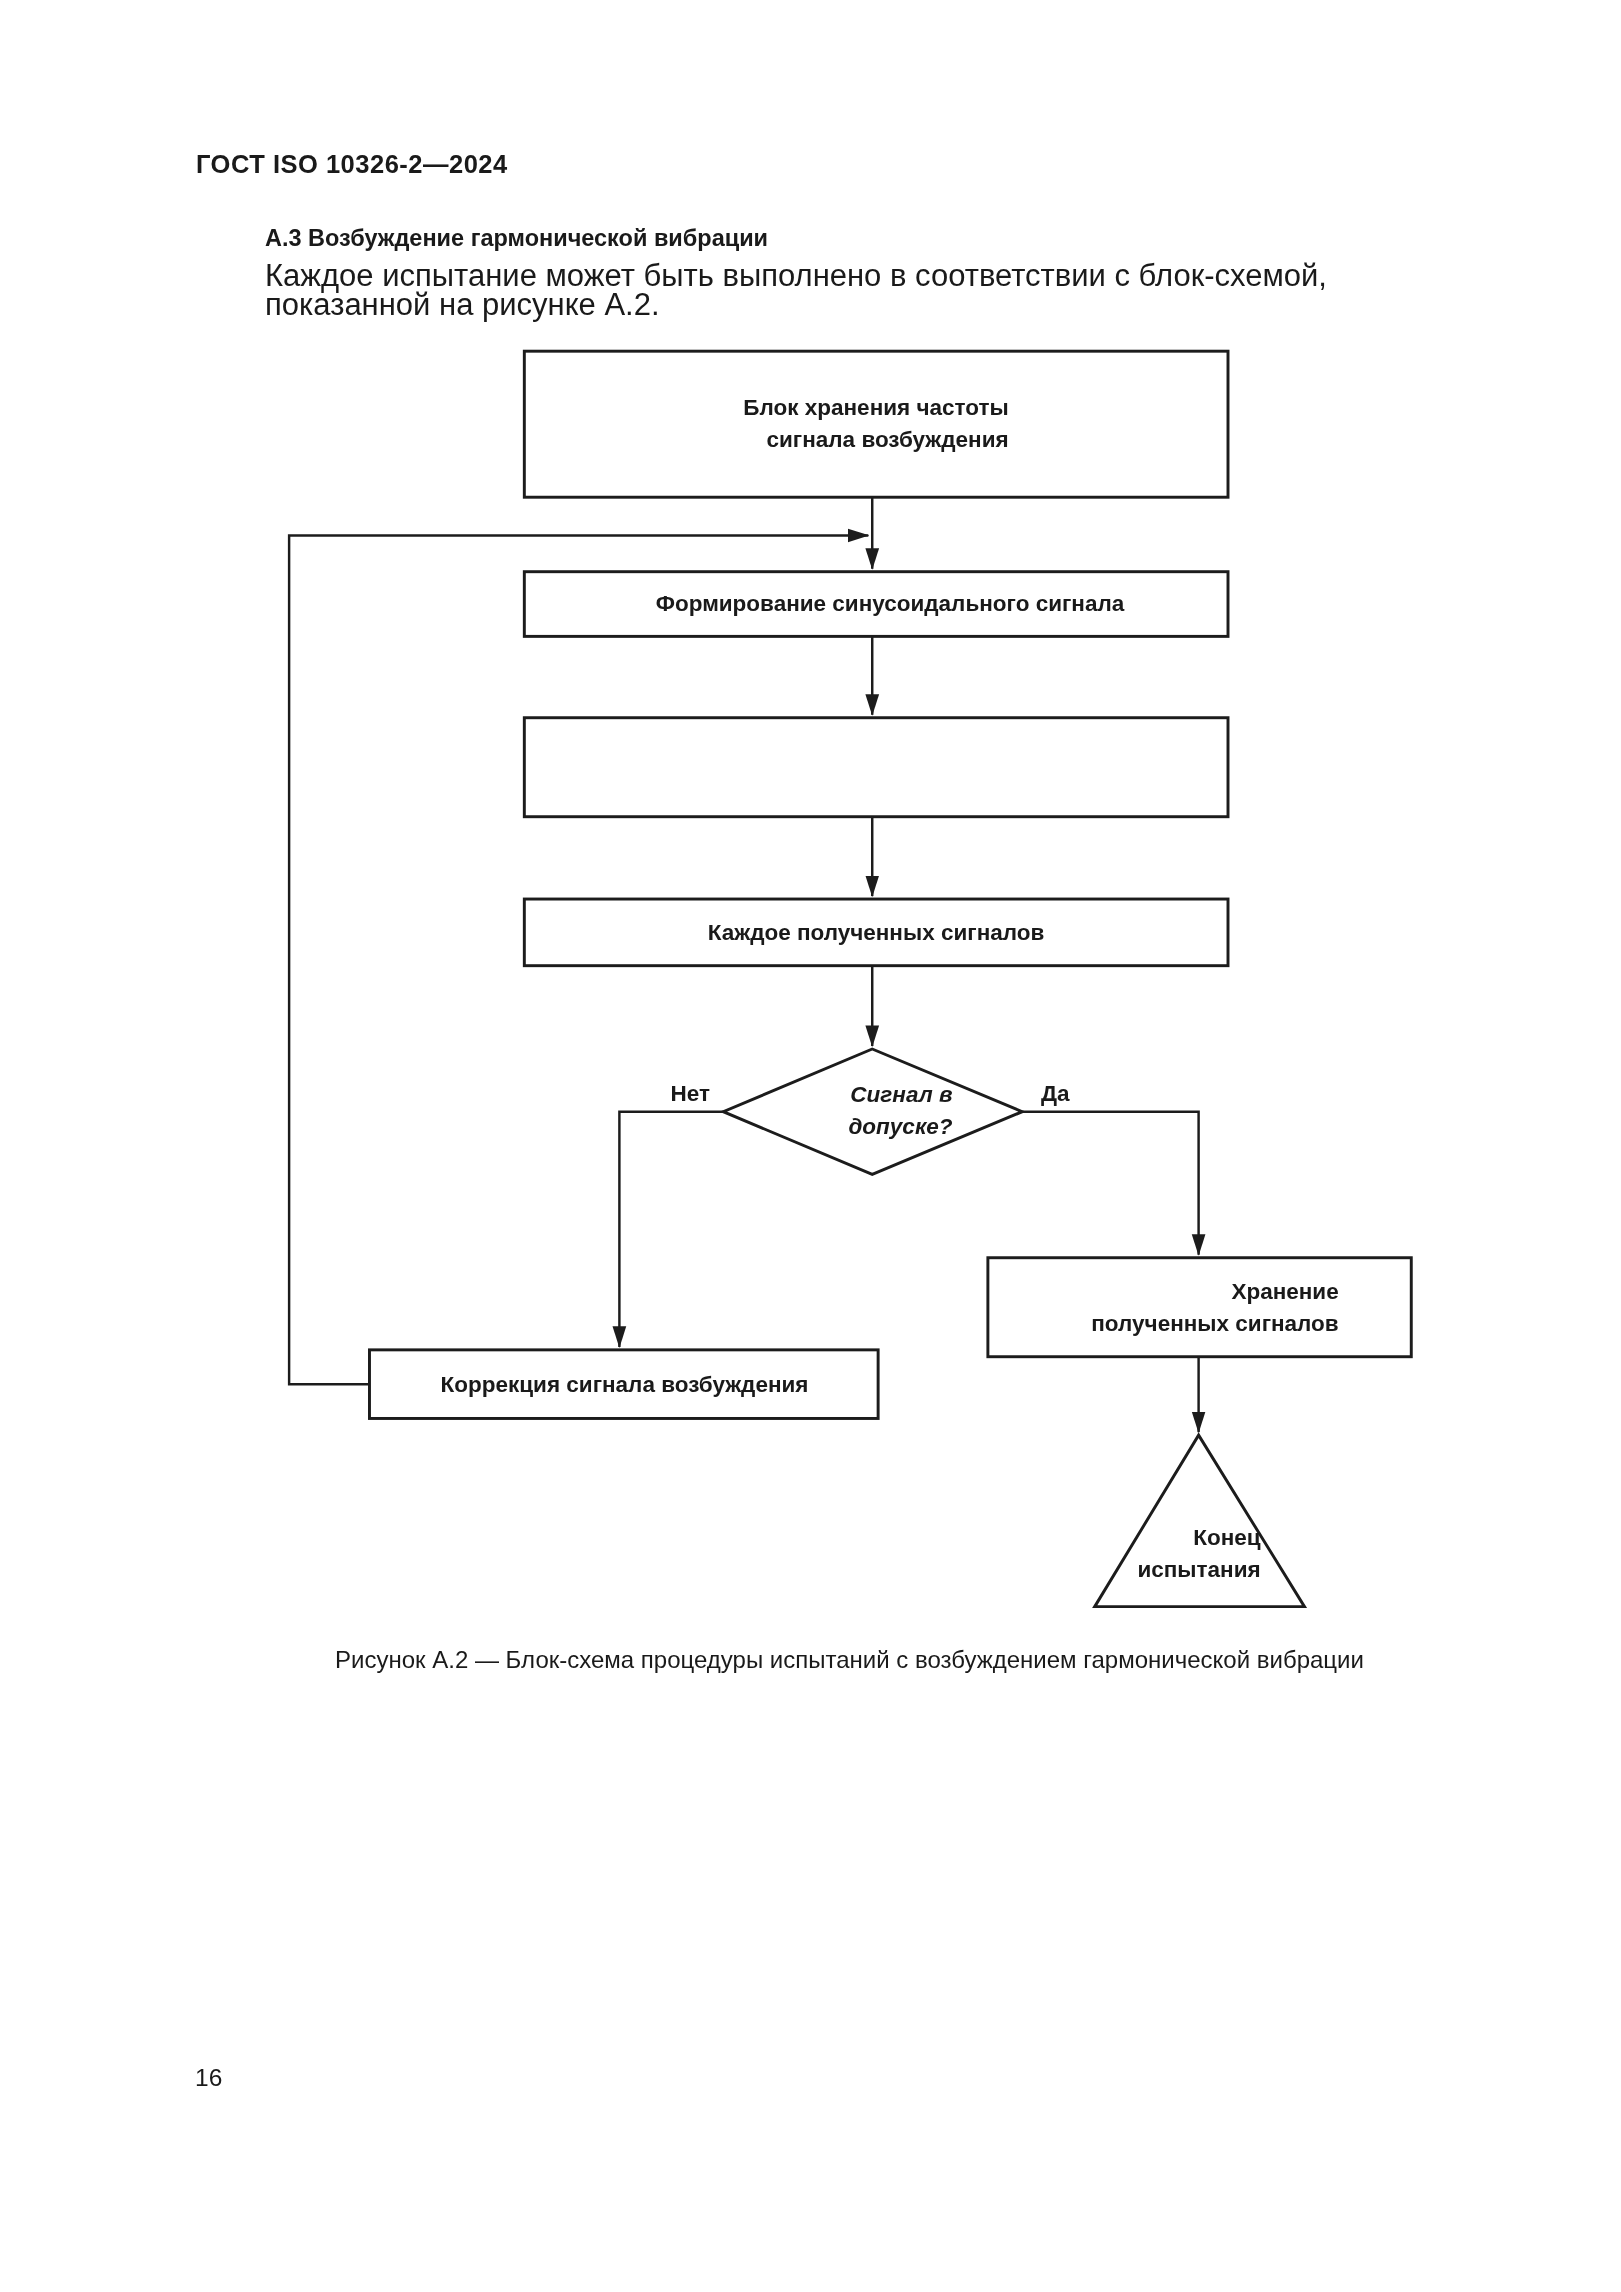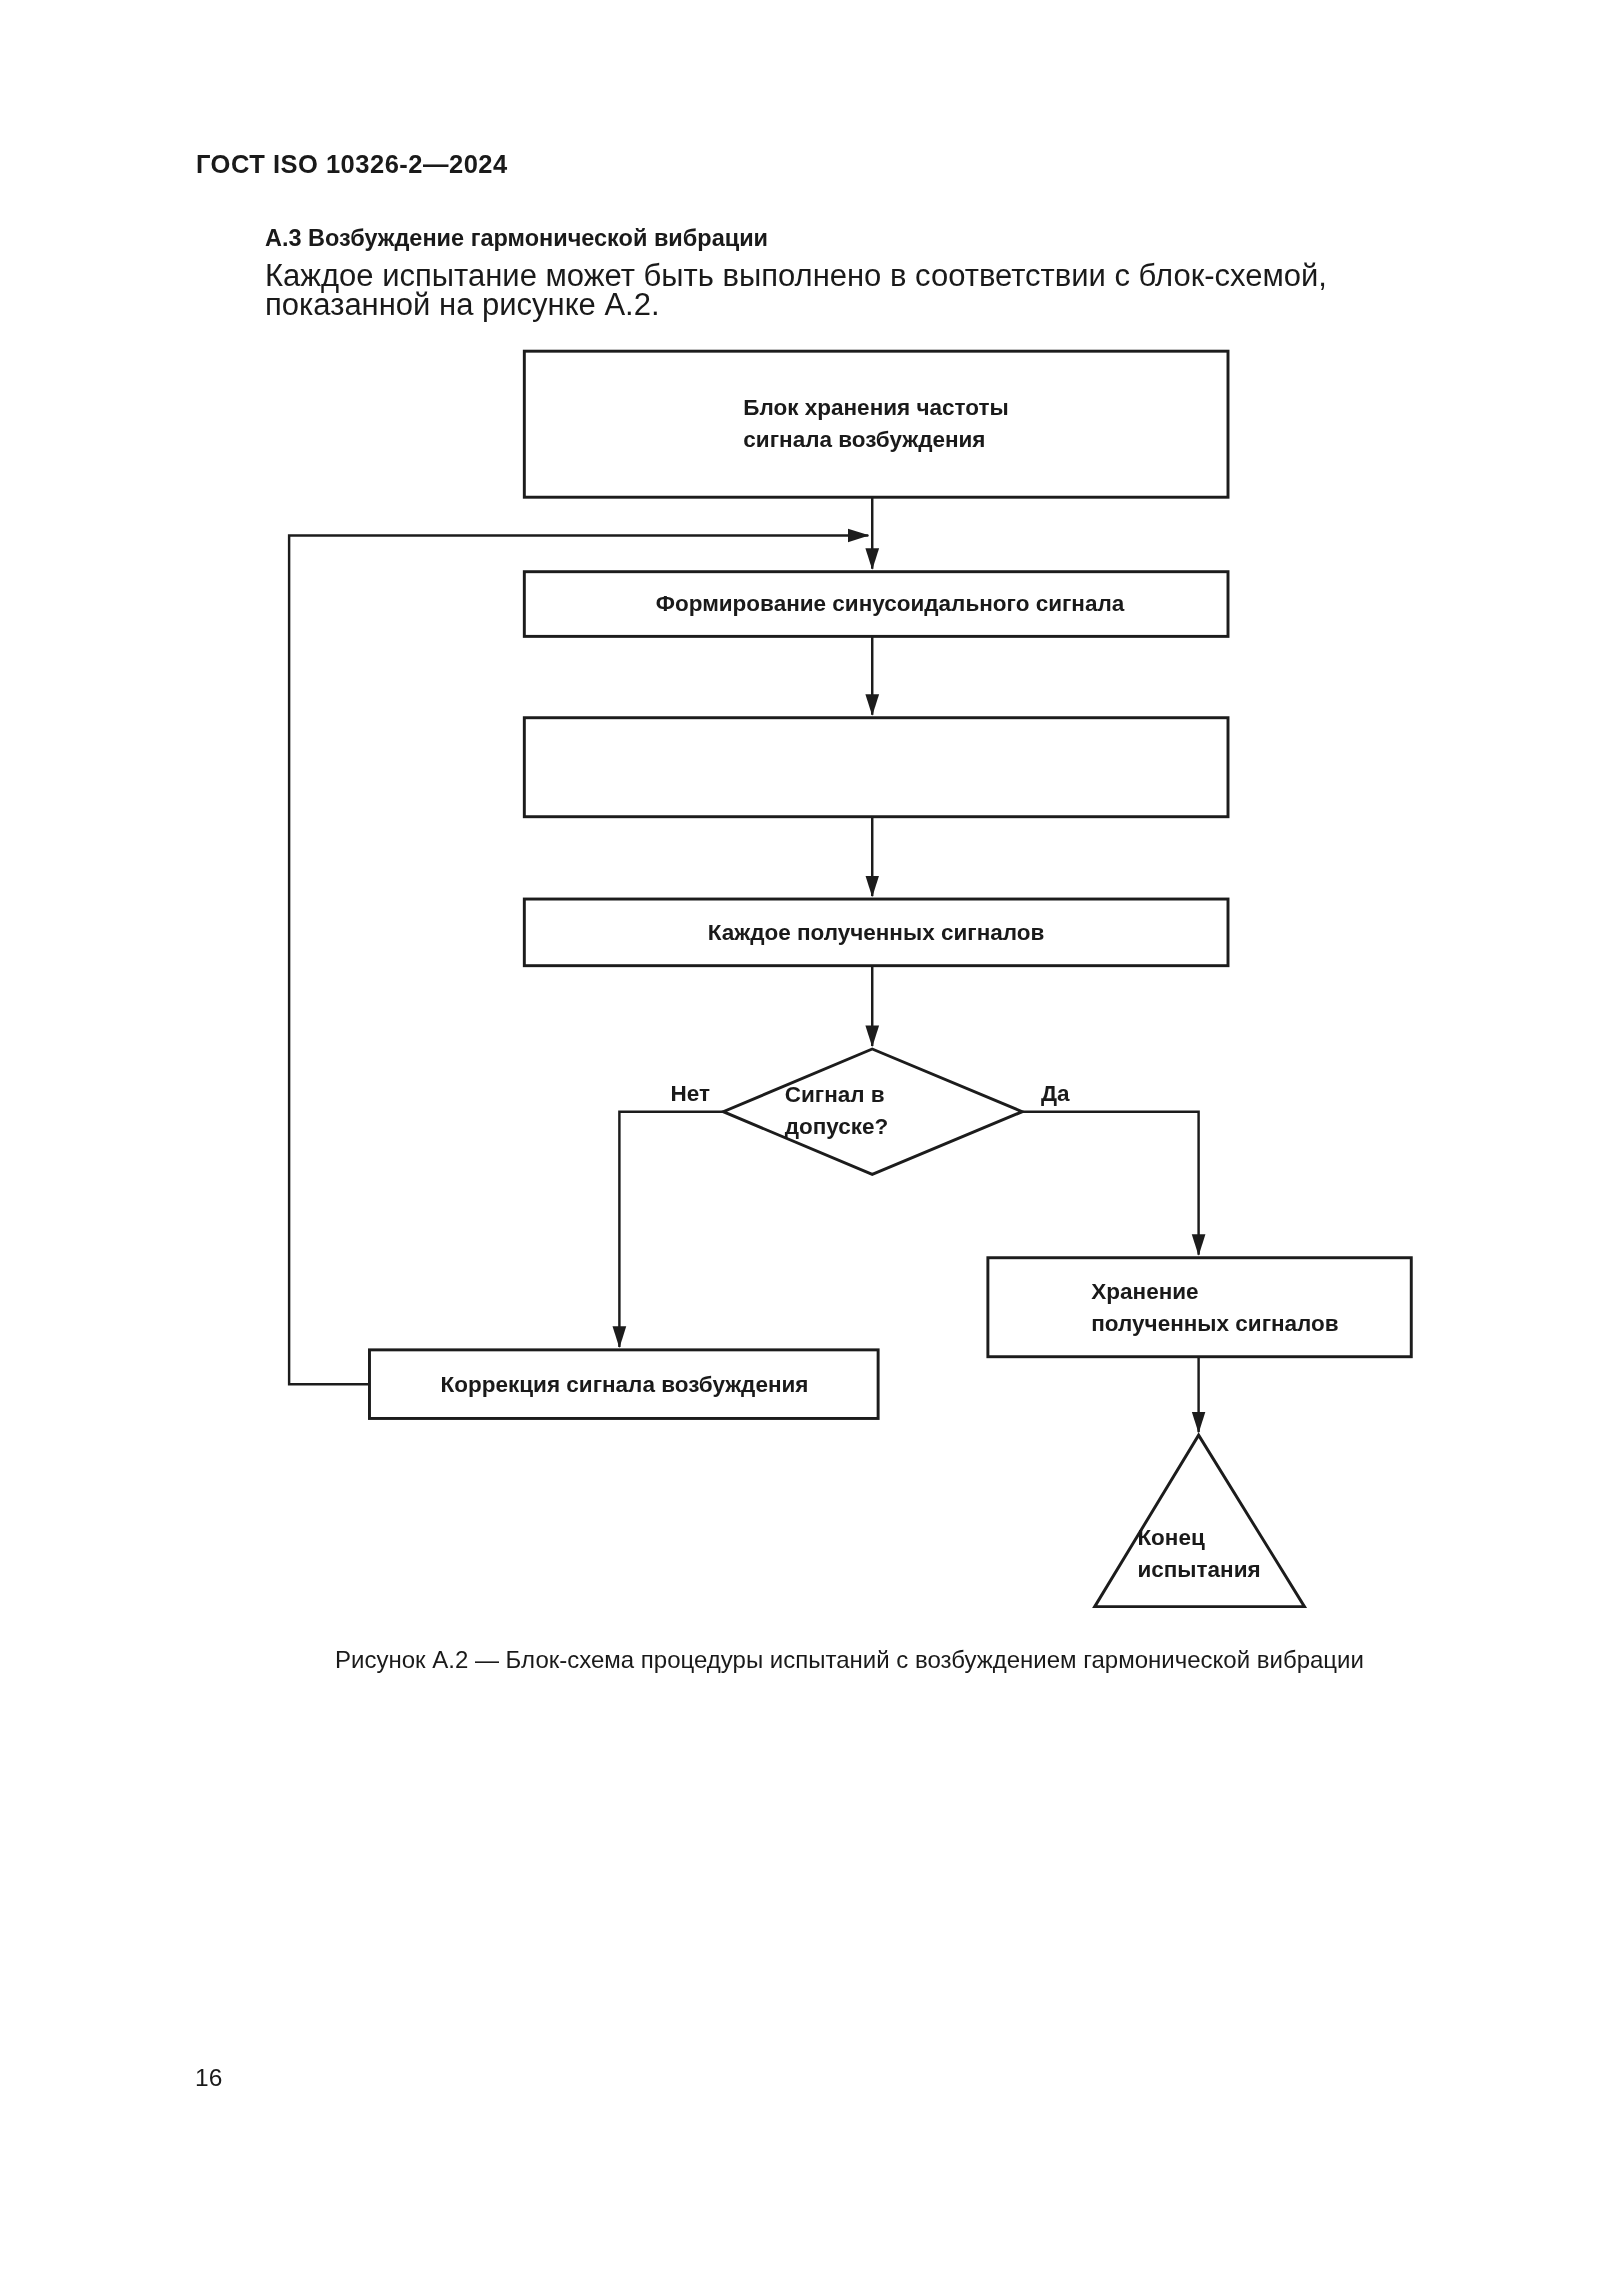--- a/index.html
+++ b/index.html
@@ -74,21 +74,21 @@
     stroke: var(--stroke-color);
     stroke-width: 2.5;
     marker-end: url(#arrowhead);
   }
   .fc-arrowhead-path { fill: var(--stroke-color); }
   .node-label {
     position: absolute;
     display: flex;
     align-items: center;
     justify-content: center;
-    text-align: left;
+    text-align: right;
     font-size: 22.5px;
     font-weight: 700;
     line-height: 32px;
     white-space: pre-line;
     color: var(--text-color);
   }
   .branch-label {
     position: absolute;
     font-size: 22.5px;
     font-weight: 700;
@@ -130,21 +130,21 @@
     <path class="fc-line" d="M738,1134 L632,1134 L632,1374"></path>
     <path class="fc-line" d="M1043,1134 L1223,1134 L1223,1280"></path>
     <path class="fc-line" d="M1223,1384 L1223,1461"></path>
     <path class="fc-line" d="M377,1412 L295,1412 L295,546 L886,546"></path>
   </svg>
 
   <div class="node-label" style="left:524px; top:351px; width:704px; height:146px;">Блок хранения частоты
 сигнала возбуждения</div>
   <div class="node-label" style="left:524px; top:571px; width:704px; height:65px;padding-left:28px;">Формирование синусоидального сигнала</div>
   <div class="node-label" style="left:524px; top:899px; width:704px; height:67px;">Каждое полученных сигналов</div>
-  <div class="node-label" style="left:724px; top:1074px; width:225px; height:74px;">Сигнал в
+  <div class="node-label" style="left:788px; top:1074px; width:225px; height:74px;font-style:italic;">Сигнал в
 допуске?</div>
   <div class="node-label" style="left:370px; top:1350px; width:509px; height:69px;">Коррекция сигнала возбуждения</div>
   <div class="node-label" style="left:988px; top:1258px; width:423px; height:99px;padding-left:31px;">Хранение
 полученных сигналов</div>
   <div class="node-label" style="left:1101px; top:1517px; width:196px; height:73px;">Конец
 испытания</div>
 
   <div class="branch-label branch-no" style="left:632px; top:1078px; width:78px;">Нет</div>
   <div class="branch-label branch-yes" style="left:1041px; top:1078px; width:78px;">Да</div>
 

